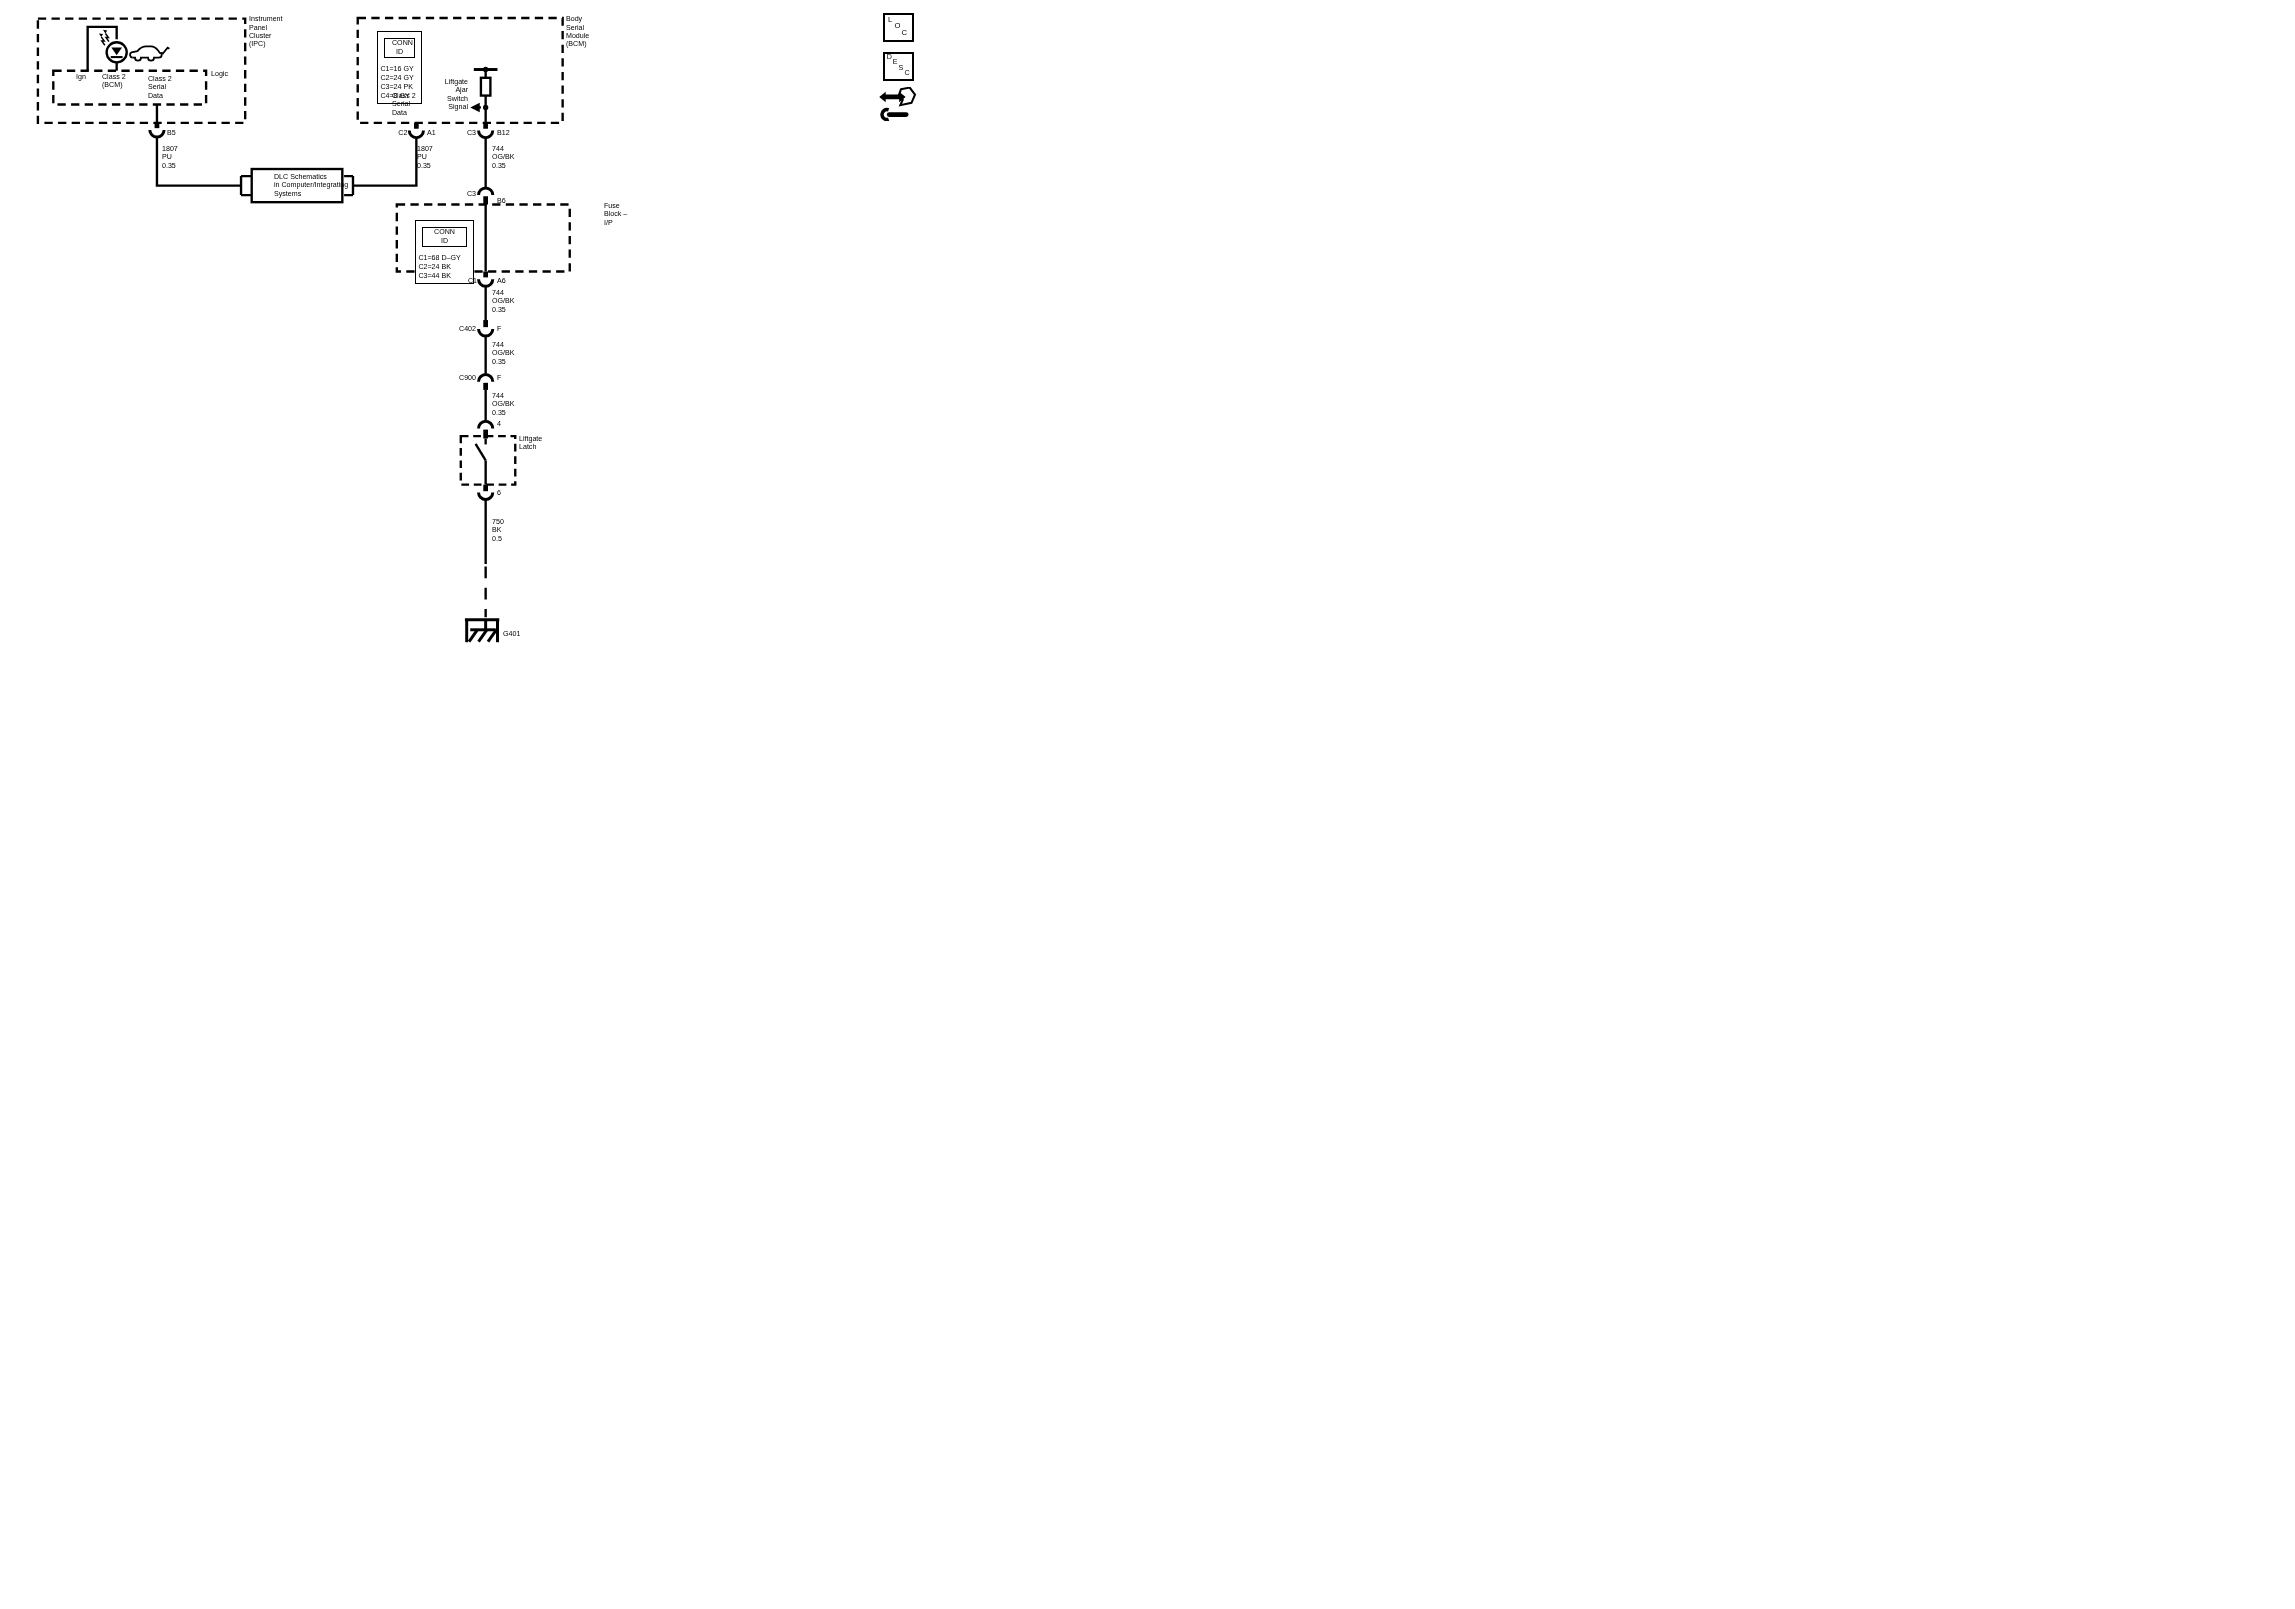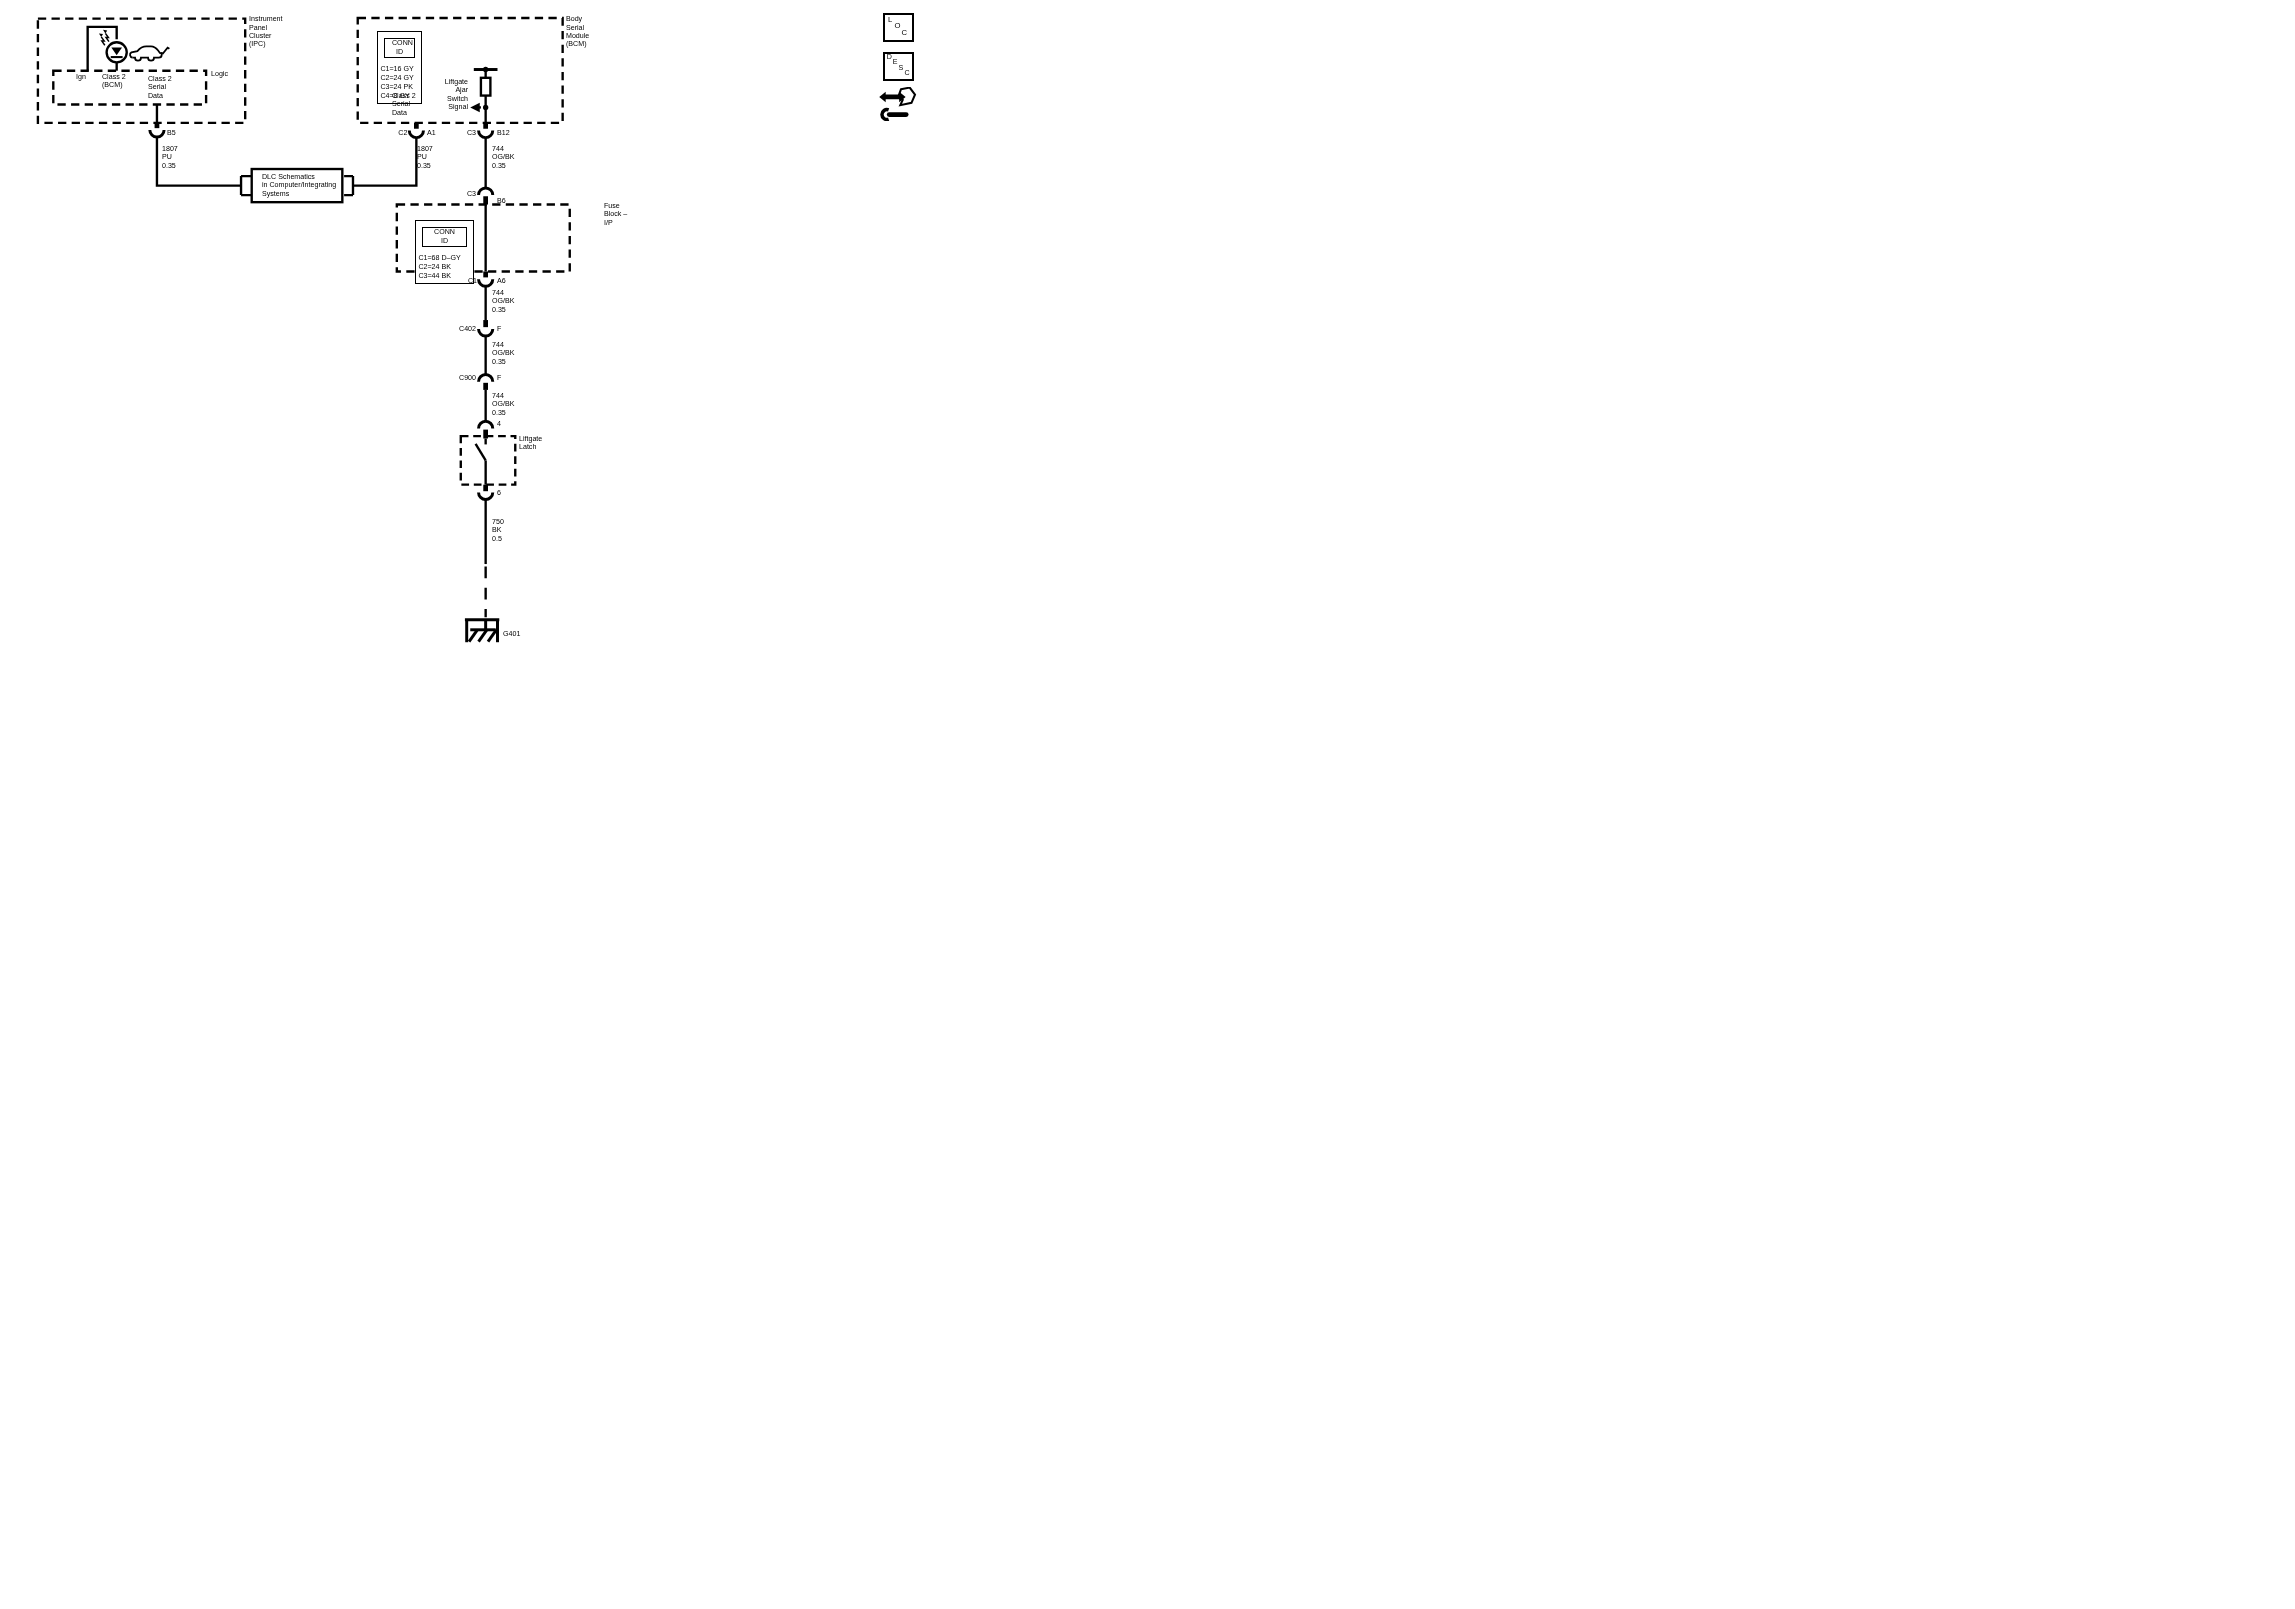--- a/index.html
+++ b/index.html
@@ -156,21 +156,21 @@
 (BCM)</div>
   <div class="lbl" style="left:148px;top:75px">Class 2
 Serial
 Data</div>
 
   <div class="lbl" style="left:167px;top:129px">B5</div>
   <div class="lbl" style="left:162px;top:145px">1807
 PU
 0.35</div>
 
-  <div class="lbl" style="left:262px;top:173px">DLC Schematics
+  <div class="lbl" style="left:274px;top:173px">DLC Schematics
 in Computer/Integrating
 Systems</div>
 
   <div class="lbl r" style="left:379px;top:129px;width:28.4px">C2</div>
   <div class="lbl" style="left:427px;top:129px">A1</div>
   <div class="lbl" style="left:417px;top:145px">1807
 PU
 0.35</div>
 
   <div class="lbl" style="left:566px;top:15.4px">Body

